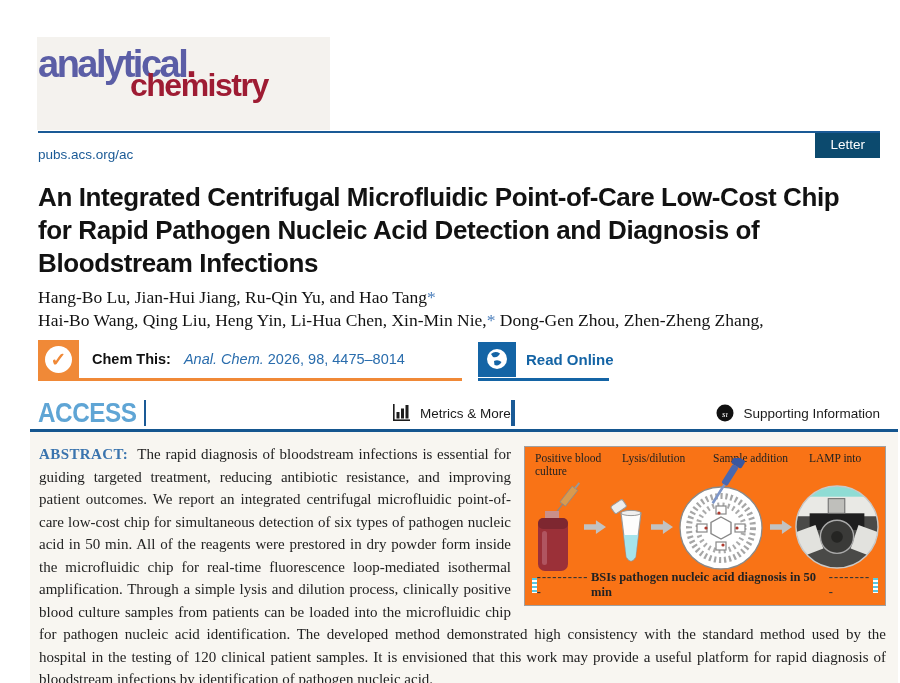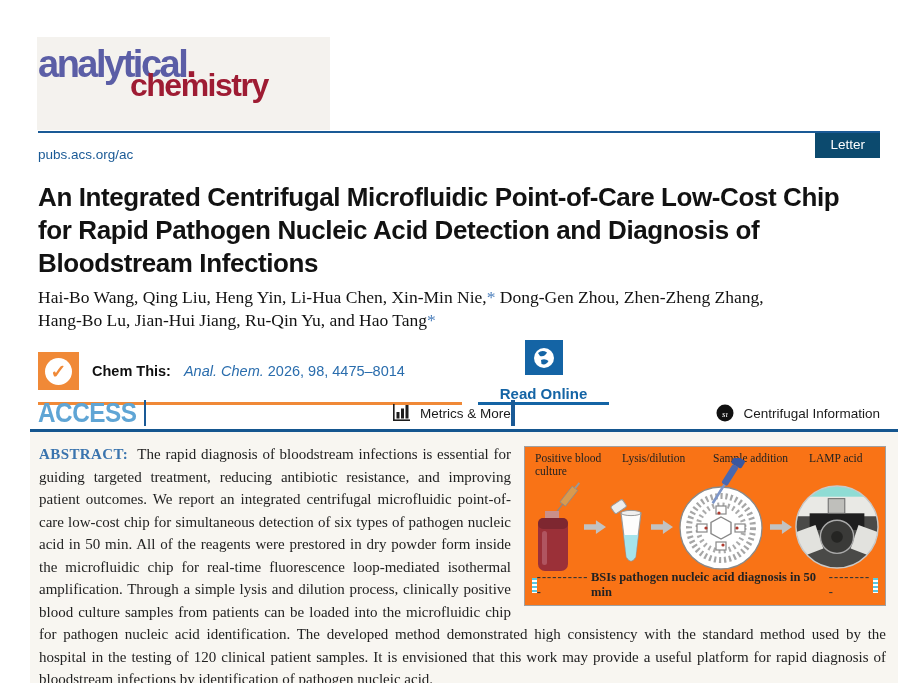--- a/index.html
+++ b/index.html
@@ -32,21 +32,21 @@
   .cite-row { position:absolute; left:38px; top:340px; display:flex; align-items:stretch; }
   .cite-left { width:424px; border-bottom:3px solid #F08937; display:flex; align-items:center; gap:13px; }
   .check-icon { width:41px; height:38px; background:#F08937; display:flex; align-items:center; justify-content:center; flex:0 0 auto; }
   .check-circle { width:27px; height:27px; background:#fff; border-radius:50%;
                   display:flex; align-items:center; justify-content:center;
                   color:#F08937; font-weight:bold; font-size:19px; line-height:1; }
   .cite-label { font-weight:bold; font-size:14.5px; color:#111; white-space:nowrap; }
   .cite-text { font-size:14.5px; color:#2A6DAD; white-space:nowrap; }
   .cite-text .ital { font-style:italic; }
   .read-online { margin-left:16px; width:131px; border-bottom:3px solid #1464A5;
-                 display:flex; align-items:center; gap:10px; cursor:pointer;flex-direction:column; }
+                 display:flex; align-items:center; gap:10px; cursor:pointer; }
   .globe-box { width:38px; height:35px; background:#1464A5; display:flex; align-items:center; justify-content:center; flex:0 0 auto; }
   .read-online-label { color:#1464A5; font-weight:bold; font-size:15px; white-space:nowrap; }
 
   
   .access-row { position:absolute; left:38px; right:20px; top:398px; height:30px; display:flex; align-items:center; }
   .access-word { font-size:27px; font-weight:bold; color:#5FA5D5; letter-spacing:-0.5px;
                  transform:scaleX(.9); transform-origin:left center; cursor:pointer; }
   .sep { width:2px; height:26px; background:#1A5A96; flex:0 0 auto; }
   .sep0 { margin-left:-4px; }
   .access-item { flex:1 1 0; display:flex; align-items:center; justify-content:flex-end; gap:9px;
@@ -94,22 +94,22 @@
     <div class="letter-badge">Letter</div>
   </div>
 
   <h1 class="title">
     <div>An Integrated Centrifugal Microfluidic Point-of-Care Low-Cost Chip</div>
     <div>for Rapid Pathogen Nucleic Acid Detection and Diagnosis of</div>
     <div>Bloodstream Infections</div>
   </h1>
 
   <div class="authors">
+    <div><span>Hang-Bo Lu, Jian-Hui Jiang, Ru-Qin Yu, and Hao Tang</span><a class="star">*</a></div>
     <div><span>Hai-Bo Wang, Qing Liu, Heng Yin, Li-Hua Chen, Xin-Min Nie,</span><a class="star">*</a><span> Dong-Gen Zhou, Zhen-Zheng Zhang,</span></div>
-    <div><span>Hang-Bo Lu, Jian-Hui Jiang, Ru-Qin Yu, and Hao Tang</span><a class="star">*</a></div>
   </div>
 
   <div class="cite-row">
     <div class="cite-left">
       <div class="check-icon">
         <div class="check-circle">✓</div>
       </div>
       <span class="cite-label">Chem This:</span>
       <span class="cite-text"><span class="ital">Anal. Chem.</span><span> 2026, 98, 4475–8014</span></span>
     </div>
@@ -138,32 +138,32 @@
       </svg>
       <span>Metrics &amp; More</span>
     </div>
     <span class="sep"></span>
     <span class="sep"></span>
     <div class="access-item">
       <svg width="18" height="18" viewBox="0 0 18 18">
         <circle cx="9" cy="9" r="8.5" fill="#111111"></circle>
         <text x="9" y="12.5" text-anchor="middle" fill="#ffffff" font-size="9" font-style="italic" font-family="Liberation Serif, serif">sı</text>
       </svg>
-      <span>Centrifugal Information</span>
+      <span>Supporting Information</span>
     </div>
   </div>
   <div class="thick-rule"></div>
 
   <div class="abstract-section">
 
     <div class="figure-box">
       <div class="fig-label l1">Positive blood culture</div>
       <div class="fig-label l2">Lysis/dilution</div>
       <div class="fig-label l3">Sample addition</div>
-      <div class="fig-label l4">LAMP acid</div>
+      <div class="fig-label l4">LAMP into</div>
 
       <div class="icons-row">
 
         <svg width="52" height="92" viewBox="0 0 52 92">
           <g transform="rotate(38 36 18)">
             <rect x="33" y="4" width="7" height="20" fill="#D99A4E" stroke="#8a8a8a" stroke-width="0.8"></rect>
             <line x1="36.5" y1="24" x2="36.5" y2="37" stroke="#888888" stroke-width="1.3"></line>
             <line x1="36.5" y1="4" x2="36.5" y2="-3" stroke="#999999" stroke-width="2"></line>
           </g>
           <rect x="15" y="30" width="14" height="9" fill="#C9908A"></rect>

